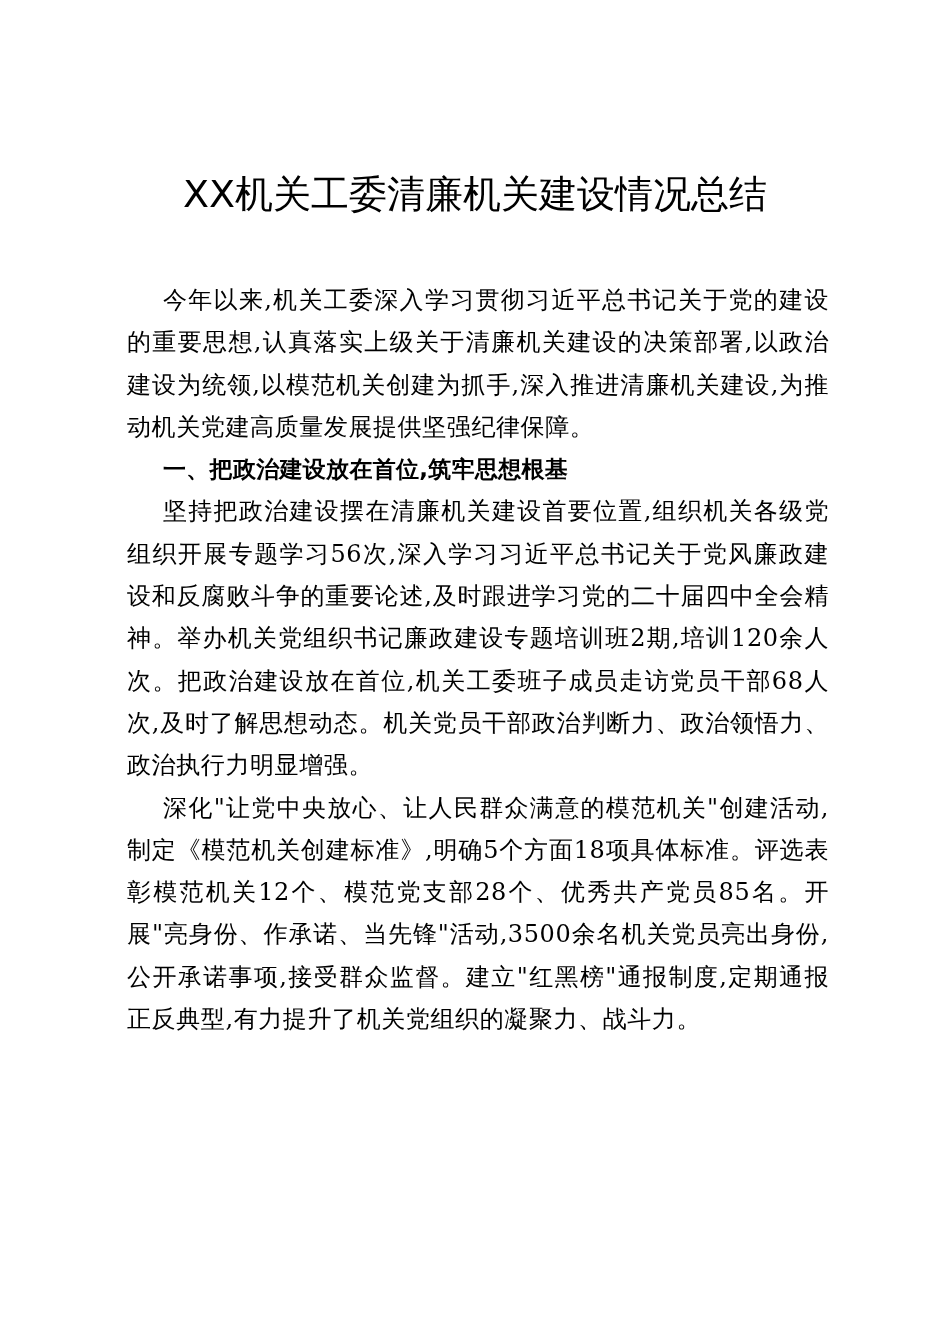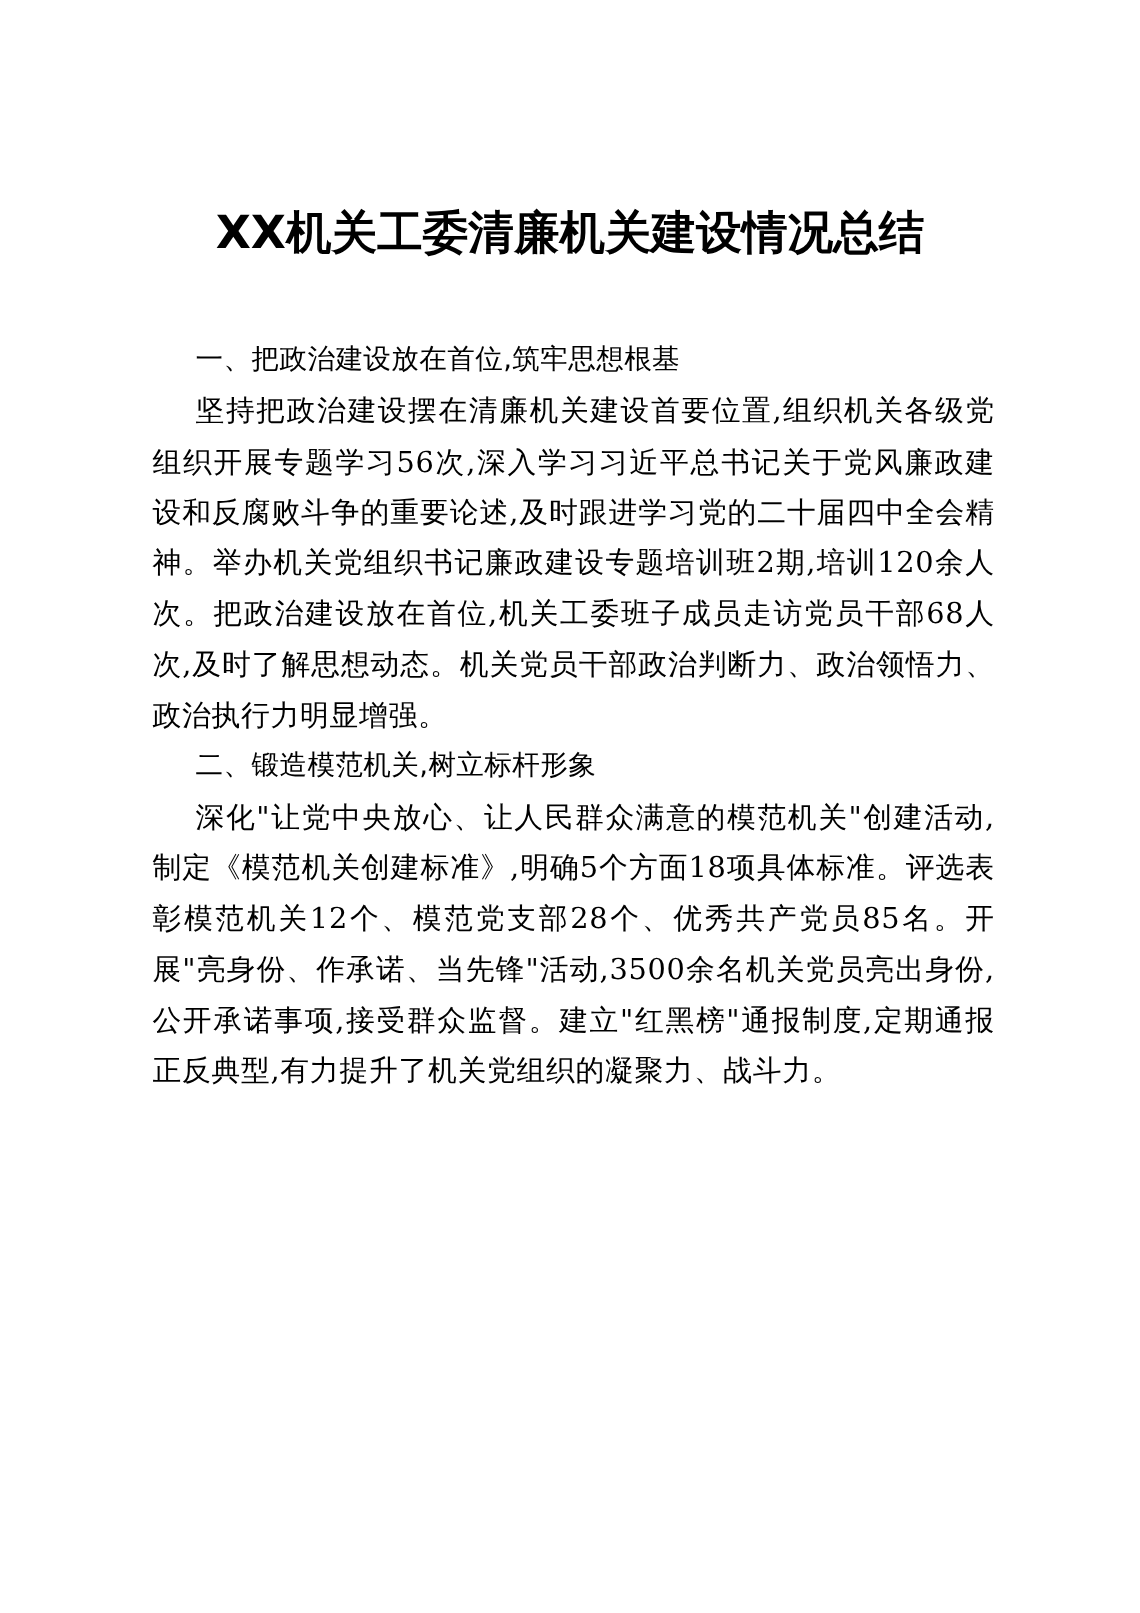--- a/index.html
+++ b/index.html
@@ -20,21 +20,21 @@
       top: 0;
       width: 702px;
     }
     .doc-title {
       position: absolute;
       left: -127px;
       width: 950px;
       top: 168px;
       text-align: center;
       font-family: "DejaVu Sans", "Liberation Sans", sans-serif;
-      font-weight: bold;
+      font-weight: normal;
       font-size: 38px;
       line-height: 52px;
       letter-spacing: 0px;
       margin: 0;
     }
     .content {
       position: absolute;
       top: 279px;
       left: 0;
       width: 702px;
@@ -46,38 +46,38 @@
       text-indent: 36px;
       margin: 0;
       text-align: justify;
       text-align-last: left;
       letter-spacing: 0.6px;
       word-break: break-all;
     }
     .heading {
       font-family: "DejaVu Sans", "Liberation Sans", sans-serif;
       font-size: 23px;
-      font-weight: normal;
+      font-weight: bold;
       line-height: 42.3px;
       text-indent: 36px;
       margin: 0;
       letter-spacing: 0.3px;
     }
   </style>
 </head>
 <body>
 
 <div class="page">
   <h1 class="doc-title">XX机关工委清廉机关建设情况总结</h1>
 
   <div class="content">
+    <p class="para">今年以来,机关工委深入学习贯彻习近平总书记关于党的建设的重要思想,认真落实上级关于清廉机关建设的决策部署,以政治建设为统领,以模范机关创建为抓手,深入推进清廉机关建设,为推动机关党建高质量发展提供坚强纪律保障。</p>
 
     <section>
       <h2 class="heading">一、把政治建设放在首位,筑牢思想根基</h2>
       <p class="para">坚持把政治建设摆在清廉机关建设首要位置,组织机关各级党组织开展专题学习56次,深入学习习近平总书记关于党风廉政建设和反腐败斗争的重要论述,及时跟进学习党的二十届四中全会精神。举办机关党组织书记廉政建设专题培训班2期,培训120余人次。把政治建设放在首位,机关工委班子成员走访党员干部68人次,及时了解思想动态。机关党员干部政治判断力、政治领悟力、政治执行力明显增强。</p>
     </section>
 
     <section>
-      <h2 class="heading">二、锻造模范机关,树立标杆形象</h2>
       <p class="para">深化"让党中央放心、让人民群众满意的模范机关"创建活动,制定《模范机关创建标准》,明确5个方面18项具体标准。评选表彰模范机关12个、模范党支部28个、优秀共产党员85名。开展"亮身份、作承诺、当先锋"活动,3500余名机关党员亮出身份,公开承诺事项,接受群众监督。建立"红黑榜"通报制度,定期通报正反典型,有力提升了机关党组织的凝聚力、战斗力。</p>
     </section>
   </div>
 </div>
 
 </body></html>

